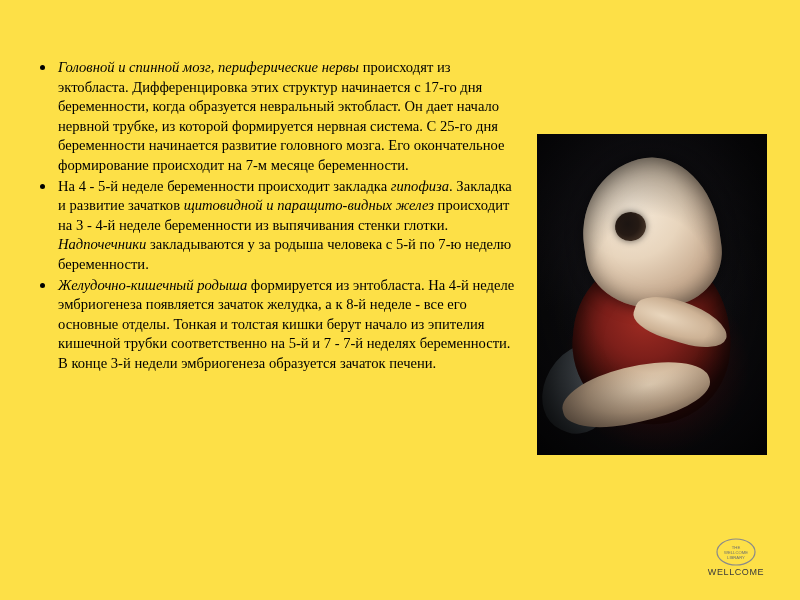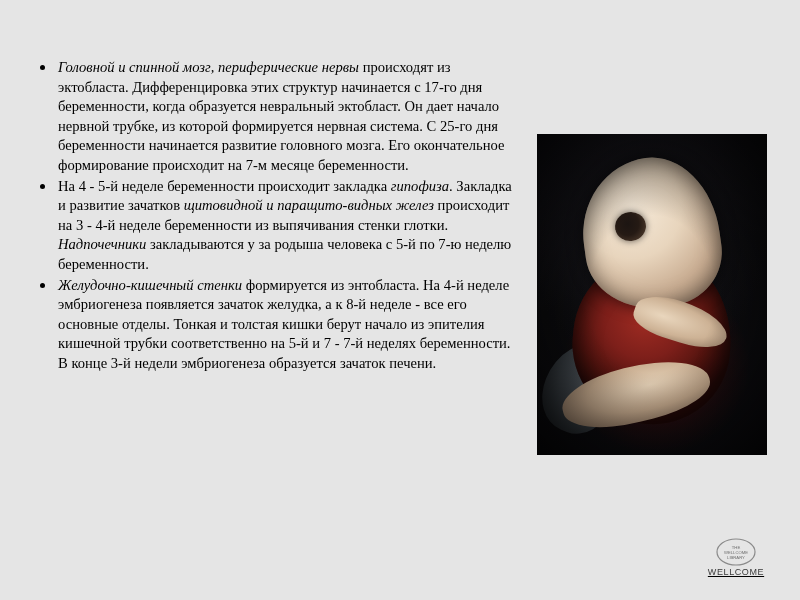--- a/index.html
+++ b/index.html
@@ -10,21 +10,21 @@
     width: 800px;
     height: 600px;
     background: #ffffff;
     font-family: "Liberation Serif", serif;
     overflow: hidden;
   }
   .slide {
     position: relative;
     width: 800px;
     height: 600px;
-    background: #e5e5e5;
+    background: #fde047;
   }
   .text-column {
     position: absolute;
     left: 38px;
     top: 58px;
     width: 485px;
   }
   ul.bullets {
     list-style: none;
     margin: 0;
@@ -142,21 +142,20 @@
     background: radial-gradient(ellipse 78% 70% at 50% 50%, rgba(0,0,0,0) 35%, rgba(0,0,0,0.55) 78%, rgba(0,0,0,0.85) 100%);
     pointer-events: none;
   }
   .logo {
     position: absolute;
     left: 700px;
     top: 538px;
     width: 72px;
     height: 48px;
     text-align: center;
-    text-decoration: underline;
   }
   .logo-mark {
     width: 40px;
     height: 28px;
     margin: 0 auto 1px;
   }
   .logo-text {
     font-family: "Liberation Sans", sans-serif;
     font-size: 9px;
     letter-spacing: 0.6px;
@@ -165,21 +164,21 @@
 </style>
 </head>
 <body>
 
 <div class="slide">
 
   <div class="text-column">
     <ul class="bullets">
       <li><span class="it">Головной и спинной мозг, периферические нервы</span><span> происходят из эктобласта. Дифференцировка этих структур начинается с 17-го дня беременности, когда образуется невральный эктобласт. Он дает начало нервной трубке, из которой формируется нервная система. С 25-го дня беременности начинается развитие головного мозга. Его окончательное формирование происходит на 7-м месяце беременности.</span></li>
       <li><span>На 4 - 5-й неделе беременности происходит закладка </span><span class="it">гипофиза</span><span>. Закладка и развитие зачатков </span><span class="it">щитовидной и паращито-видных желез</span><span> происходит на 3 - 4-й неделе беременности из выпячивания стенки глотки. </span><span class="it">Надпочечники</span><span> закладываются у за родыша человека с 5-й по 7-ю неделю беременности.</span></li>
-      <li><span class="it">Желудочно-кишечный стенки</span><span> формируется из энтобласта. На 4-й неделе эмбриогенеза появляется зачаток желудка, а к 8-й неделе - все его основные отделы. Тонкая и толстая кишки берут начало из эпителия кишечной трубки соответственно на 5-й и 7 - 7-й неделях беременности. В конце 3-й недели эмбриогенеза образуется зачаток печени.</span></li>
+      <li><span class="it">Желудочно-кишечный родыша</span><span> формируется из энтобласта. На 4-й неделе эмбриогенеза появляется зачаток желудка, а к 8-й неделе - все его основные отделы. Тонкая и толстая кишки берут начало из эпителия кишечной трубки соответственно на 5-й и 7 - 7-й неделях беременности. В конце 3-й недели эмбриогенеза образуется зачаток печени.</span></li>
     </ul>
   </div>
 
   <div class="photo-frame">
     <div class="photo-inner">
       <div class="embryo-tail"></div>
       <div class="embryo-body"></div>
       <div class="embryo-head"></div>
       <div class="embryo-eye"></div>
       <div class="embryo-limb-upper"></div>

